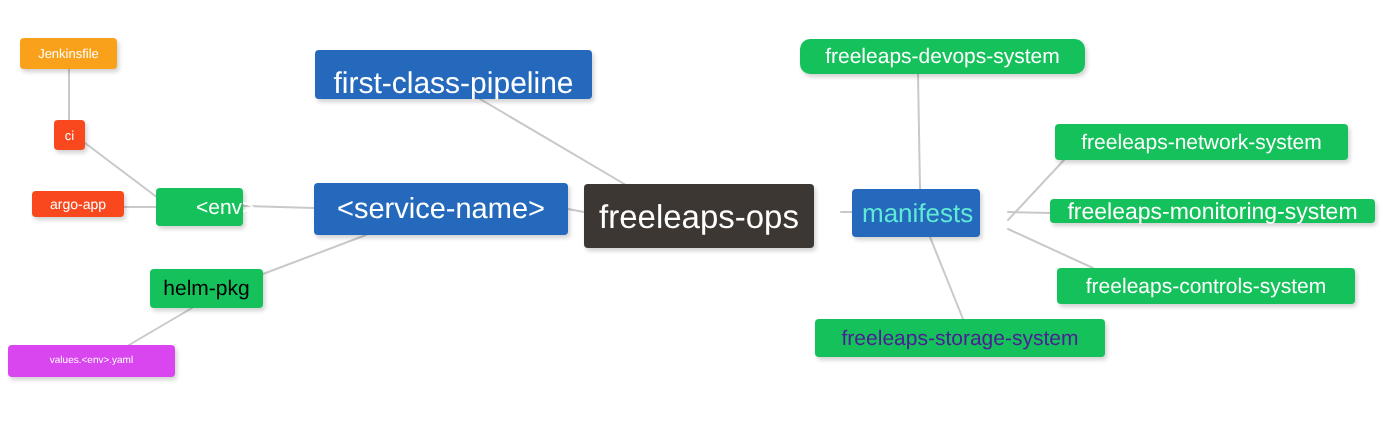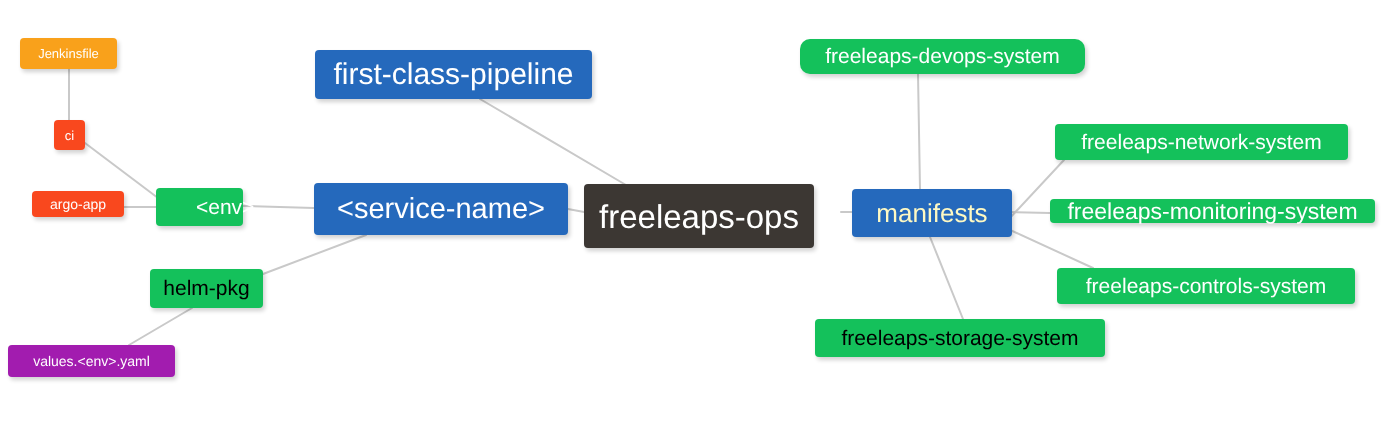--- a/index.html
+++ b/index.html
@@ -72,50 +72,50 @@
   <div id="node-layer">
       <div class="node" style="left: 20px; top: 26px; width: 97px; height: 31px; font-size: 13px; background: rgb(249, 161, 27); color: rgb(255, 255, 255);">
         <span class="node-label">Jenkinsfile</span>
       </div>
       <div class="node" style="left: 54px; top: 108px; width: 31px; height: 30px; font-size: 13px; background: rgb(249, 72, 30); color: rgb(255, 255, 255);">
         <span class="node-label">ci</span>
       </div>
       <div class="node" style="left: 32px; top: 179px; width: 92px; height: 26px; font-size: 14px; background: rgb(249, 72, 30); color: rgb(255, 255, 255);">
         <span class="node-label">argo-app</span>
       </div>
-      <div class="node" style="left: 8px; top: 333px; width: 167px; height: 32px; font-size: 14px; background: #a21caf; color: rgb(255, 255, 255); justify-content: center;">
+      <div class="node" style="left: 8px; top: 333px; width: 167px; height: 32px; font-size: 10px; background: #d946ef; color: rgb(255, 255, 255); justify-content: center;">
         <span class="node-label">values.&lt;env&gt;.yaml</span>
       </div>
       <div class="node" style="left: 156px; top: 176px; width: 87px; height: 38px; font-size: 21px; background: rgb(20, 193, 91); color: rgb(255, 255, 255); padding-left: 40px;">
         <span class="node-label">&lt;env&gt;</span>
       </div>
       <div class="node" style="left: 150px; top: 257px; width: 113px; height: 39px; font-size: 21px; background: rgb(20, 193, 91); color: #000000;">
         <span class="node-label">helm-pkg</span>
       </div>
-      <div class="node" style="left: 315px; top: 38px; width: 277px; height: 49px; font-size: 30px; background: rgb(37, 105, 188); color: rgb(255, 255, 255);">
+      <div class="node" style="left: 315px; top: 38px; width: 277px; height: 49px; font-size: 30px; background: rgb(37, 105, 188); color: rgb(255, 255, 255); align-items: flex-end;">
         <span class="node-label">first-class-pipeline</span>
       </div>
       <div class="node" style="left: 314px; top: 171px; width: 254px; height: 52px; font-size: 29px; background: rgb(37, 105, 188); color: rgb(255, 255, 255);">
         <span class="node-label">&lt;service-name&gt;</span>
       </div>
       <div class="node" style="left: 584px; top: 172px; width: 230px; height: 64px; font-size: 33px; background: rgb(60, 55, 51); color: rgb(255, 255, 255);">
         <span class="node-label">freeleaps-ops</span>
       </div>
-      <div class="node" style="left: 852px; top: 177px; width: 160px; height: 48px; font-size: 26px; background: rgb(37, 105, 188); color: #fef9c3;">
+      <div class="node" style="left: 852px; top: 177px; width: 128px; height: 48px; font-size: 26px; background: rgb(37, 105, 188); color: #5eead4;">
         <span class="node-label">manifests</span>
       </div>
       <div class="node" style="left: 800px; top: 27px; width: 285px; height: 35px; font-size: 21px; background: rgb(20, 193, 91); color: rgb(255, 255, 255); border-radius: 10px;">
         <span class="node-label">freeleaps-devops-system</span>
       </div>
       <div class="node" style="left: 1055px; top: 112px; width: 293px; height: 36px; font-size: 21px; background: rgb(20, 193, 91); color: rgb(255, 255, 255);">
         <span class="node-label">freeleaps-network-system</span>
       </div>
       <div class="node" style="left: 1050px; top: 187px; width: 325px; height: 24px; font-size: 23px; background: rgb(20, 193, 91); color: rgb(255, 255, 255);">
         <span class="node-label">freeleaps-monitoring-system</span>
       </div>
       <div class="node" style="left: 1057px; top: 256px; width: 298px; height: 36px; font-size: 21px; background: rgb(20, 193, 91); color: rgb(255, 255, 255);">
         <span class="node-label">freeleaps-controls-system</span>
       </div>
-      <div class="node" style="left: 815px; top: 307px; width: 290px; height: 38px; font-size: 21px; background: rgb(20, 193, 91); color: #000000;">
+      <div class="node" style="left: 815px; top: 307px; width: 290px; height: 38px; font-size: 21px; background: rgb(20, 193, 91); color: #4c1d95;">
         <span class="node-label">freeleaps-storage-system</span>
       </div>
     </div>
 </div>
 
 </body></html>

